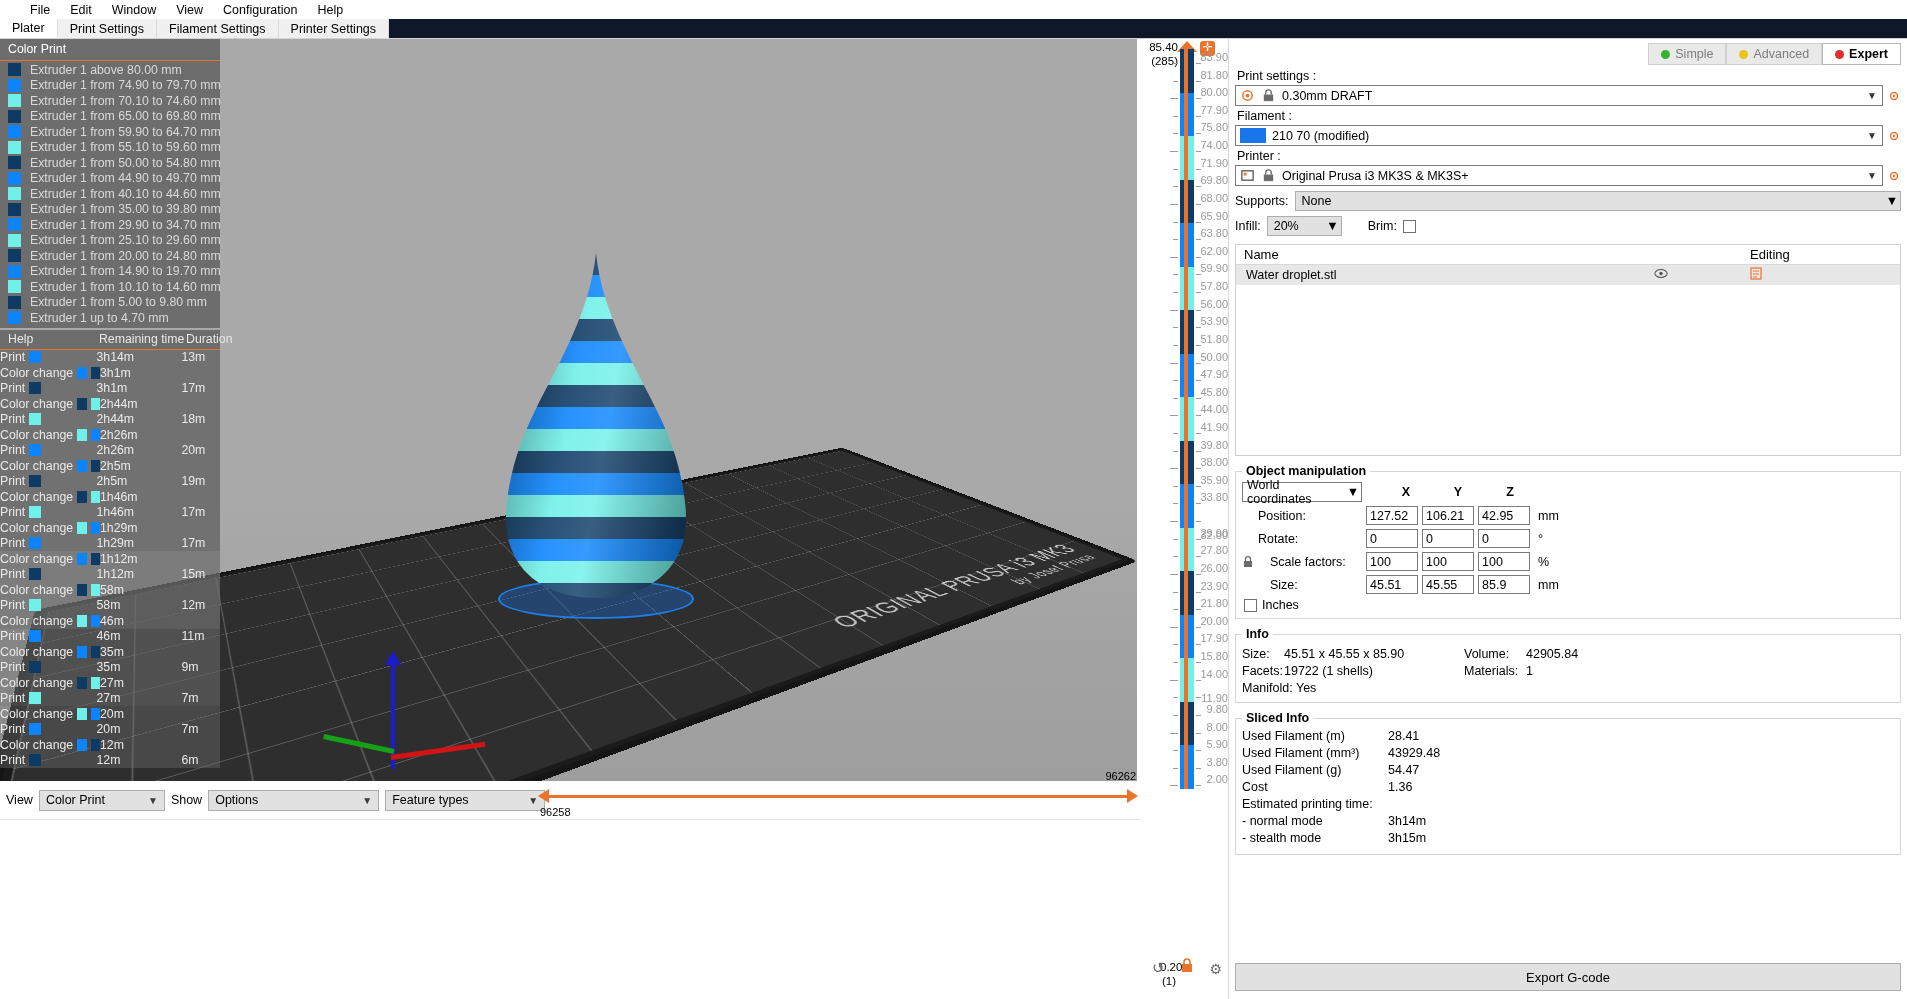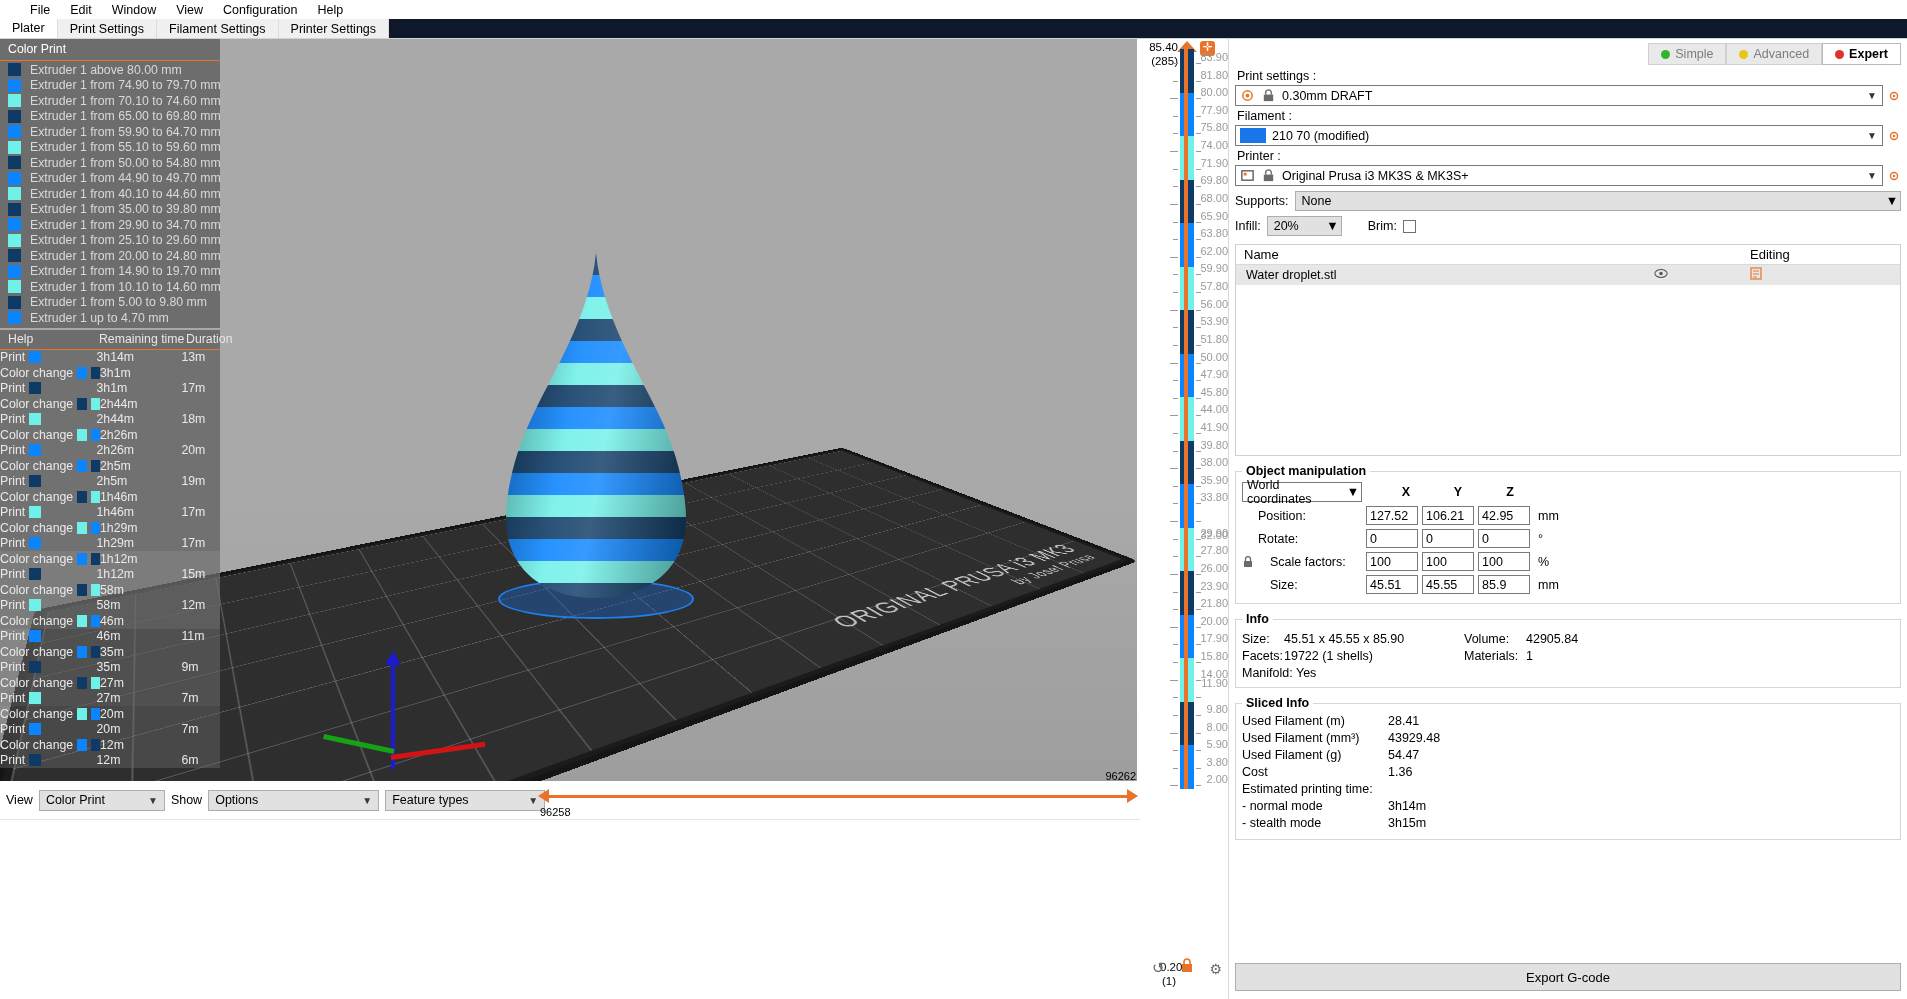--- a/index.html
+++ b/index.html
@@ -823,21 +823,21 @@
         <span style="top: 466.095px; margin-top: 20px;">32.00</span>
         <span style="top: 483.714px;">29.90</span>
         <span style="top: 501.333px;">27.80</span>
         <span style="top: 518.952px;">26.00</span>
         <span style="top: 536.571px;">23.90</span>
         <span style="top: 554.19px;">21.80</span>
         <span style="top: 571.81px;">20.00</span>
         <span style="top: 589.429px;">17.90</span>
         <span style="top: 607.048px;">15.80</span>
         <span style="top: 624.667px;">14.00</span>
-        <span style="top: 634px;">11.90</span>
+        <span style="top: 649px;">11.90</span>
         <span style="top: 659.905px;">9.80</span>
         <span style="top: 677.524px;">8.00</span>
         <span style="top: 695.143px;">5.90</span>
         <span style="top: 712.762px;">3.80</span>
         <span style="top: 730.381px;">2.00</span>
       </div>
     <div class="vs-bot-val">0.20</div>
     <div class="vs-bot-idx">(1)</div>
     <div class="vs-revert">↺</div>
     <div class="vs-lock">
@@ -1001,20 +1001,24 @@
           </div>
           <div class="om-row">
             <div class="lockcell"></div>
             <div class="om-lbl indent">Size:</div>
             <div class="om-inp">45.51</div>
             <div class="om-inp">45.55</div>
             <div class="om-inp">85.9</div>
             <div class="om-unit">mm</div>
           </div>
         </div>
+      <div class="inchesrow">
+        <span class="chk"></span>
+        <span>Inches</span>
+      </div>
     </fieldset>
 
     <fieldset class="grp">
       <legend>Info</legend>
       <div class="info-row">
         <span class="info-lbl">Size:</span>
         <span class="info-val">45.51 x 45.55 x 85.90</span>
         <span class="info-lbl2">Volume:</span>
         <span>42905.84</span>
       </div>

